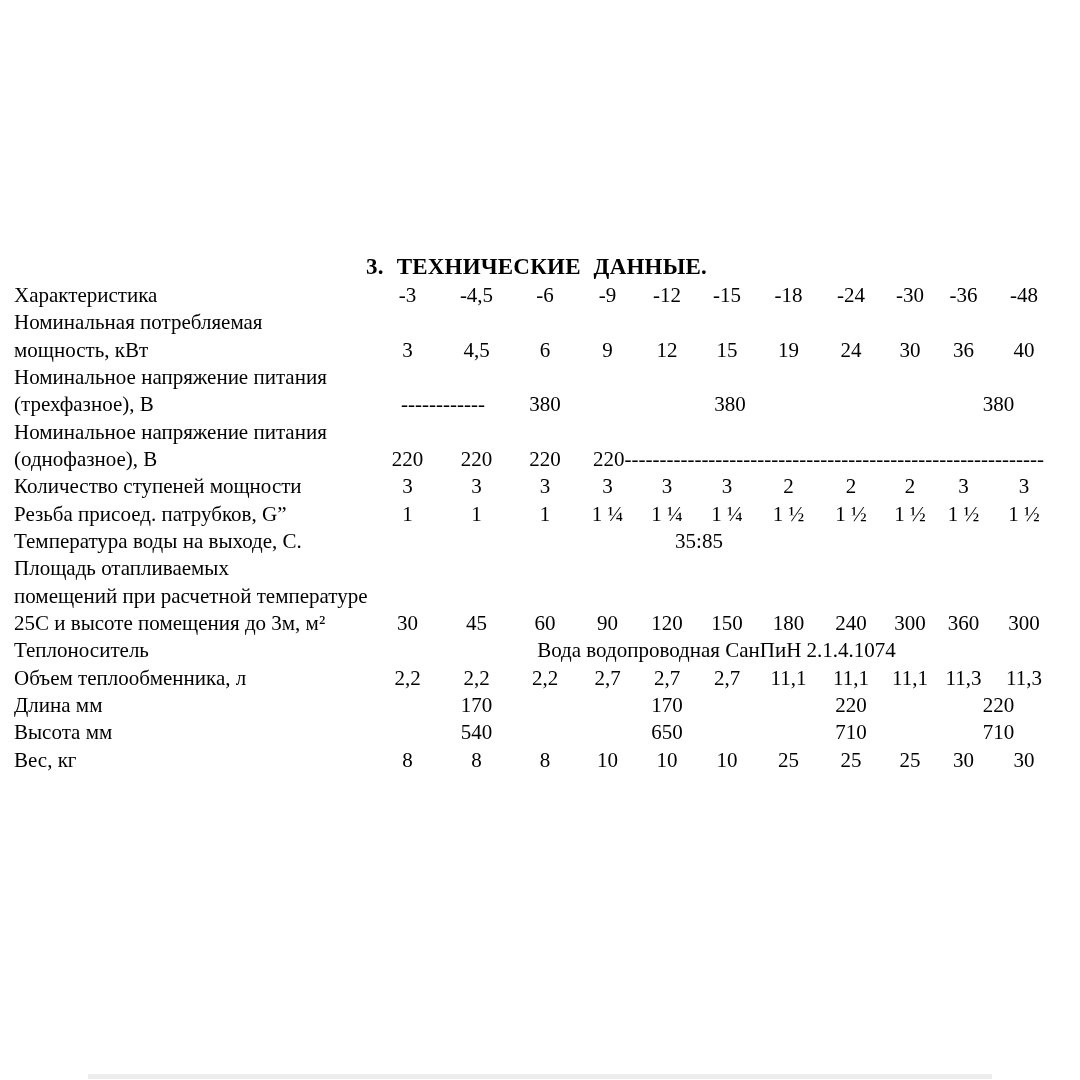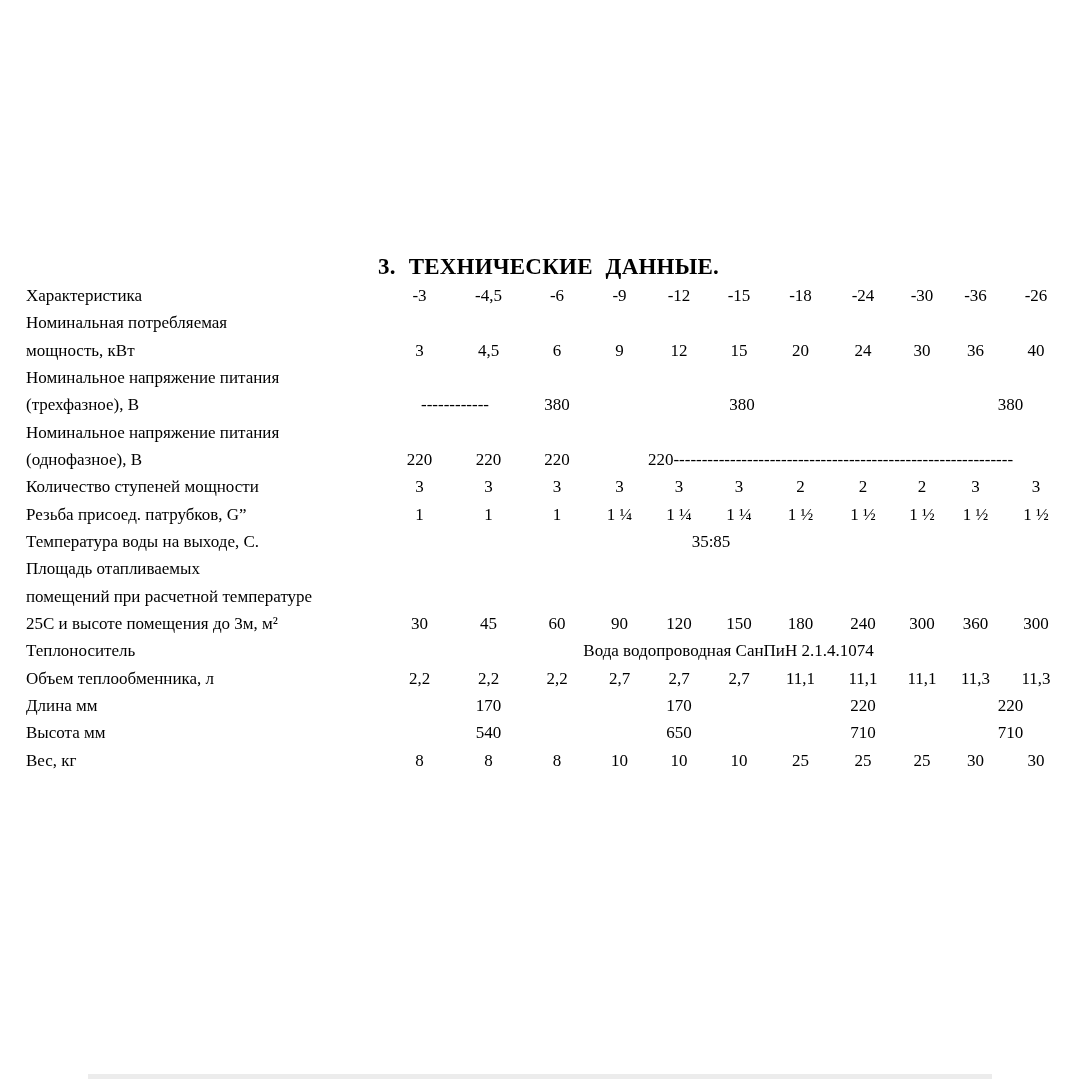--- a/index.html
+++ b/index.html
@@ -8,37 +8,37 @@
     background: #ffffff;
     width: 1080px;
     height: 1080px;
     overflow: hidden;
     font-family: "Liberation Serif", "DejaVu Serif", serif;
     color: #000000;
   }
   .page {
     position: absolute;
     top: 252px;
-    left: 26px;
+    left: 14px;
     width: 1045px;
   }
   .doc-title {
     font-size: 23px;
     font-weight: bold;
     text-align: center;
     line-height: 30px;
     margin: 0;
     word-spacing: 7px;
     letter-spacing: 0.2px;
   }
   table.tech {
     border-collapse: collapse;
     table-layout: fixed;
     width: 1045px;
-    font-size: 17px;
+    font-size: 21px;
   }
   table.tech td {
     padding: 0;
     vertical-align: bottom;
     line-height: 27.33px;
     white-space: nowrap;
     overflow: visible;
   }
   td.lbl { text-align: left; }
   td.v   { text-align: center; }
@@ -85,35 +85,35 @@
       <td class="v">-3</td>
       <td class="v">-4,5</td>
       <td class="v">-6</td>
       <td class="v">-9</td>
       <td class="v">-12</td>
       <td class="v">-15</td>
       <td class="v">-18</td>
       <td class="v">-24</td>
       <td class="v">-30</td>
       <td class="v">-36</td>
-      <td class="v">-26</td>
+      <td class="v">-48</td>
     </tr>
 
     <tr>
       <td class="lbl">
         <div>Номинальная потребляемая</div>
         <div>мощность, кВт</div>
       </td>
       <td class="v">3</td>
       <td class="v">4,5</td>
       <td class="v">6</td>
       <td class="v">9</td>
       <td class="v">12</td>
       <td class="v">15</td>
-      <td class="v">20</td>
+      <td class="v">19</td>
       <td class="v">24</td>
       <td class="v">30</td>
       <td class="v">36</td>
       <td class="v">40</td>
     </tr>
 
     <tr>
       <td class="lbl">
         <div>Номинальное напряжение питания</div>
         <div>(трехфазное), В</div>

